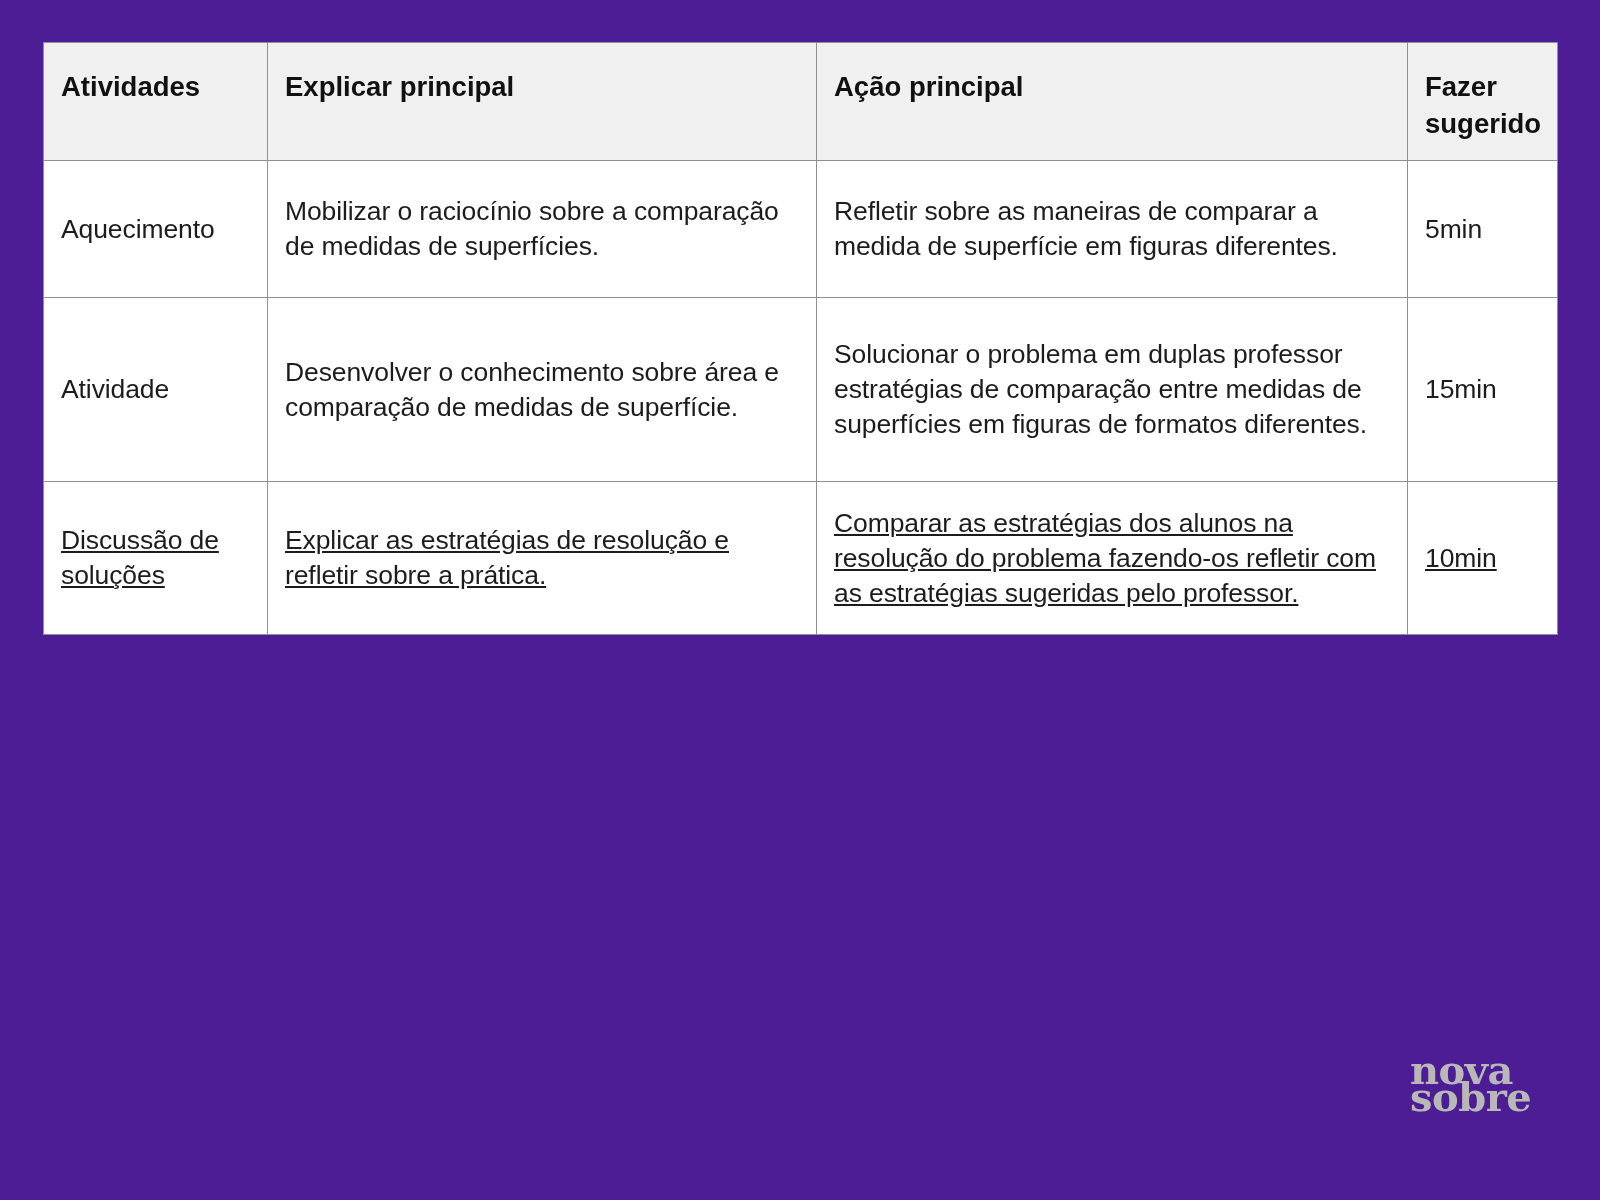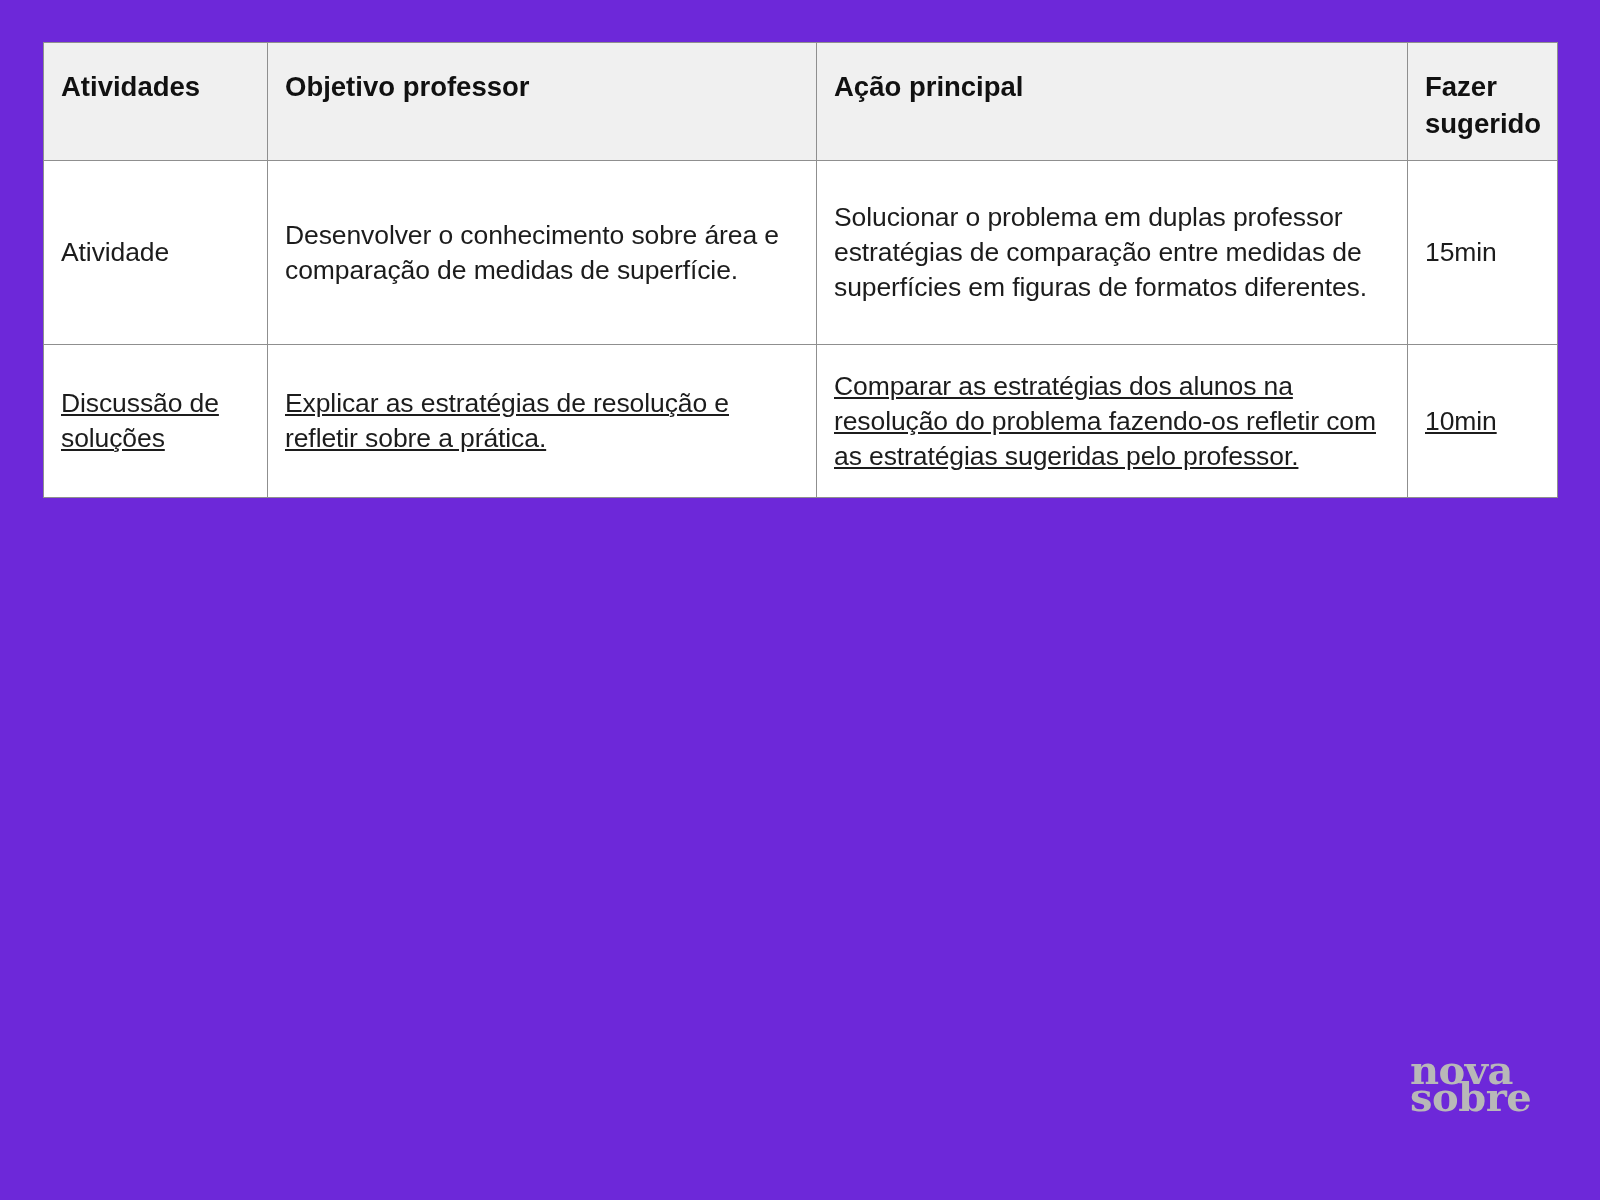--- a/index.html
+++ b/index.html
@@ -3,21 +3,21 @@
 <meta charset="utf-8">
 <style>
   * { margin: 0; padding: 0; box-sizing: border-box; }
   html, body {
     width: 1600px; height: 1200px;
     background: #ffffff;
     font-family: "Liberation Sans", "DejaVu Sans", sans-serif;
     color: #1c1c1c;
     overflow: hidden;
   }
-  .page { position: relative; width: 1600px; height: 1200px; background: #6d28d9; }
+  .page { position: relative; width: 1600px; height: 1200px; background: #4c1d95; }
 
   table.lesson-table {
     position: absolute;
     left: 43px; top: 42px;
     width: 1514px;
     border-collapse: collapse;
     table-layout: fixed;
   }
   .lesson-table th, .lesson-table td {
     border: 1.5px solid #8f8f8f;
@@ -77,26 +77,32 @@
   <table class="lesson-table">
     <colgroup>
       <col class="col-atividades">
       <col class="col-objetivo">
       <col class="col-acao">
       <col class="col-tempo">
     </colgroup>
     <thead>
       <tr class="head-row">
         <th>Atividades</th>
-        <th>Objetivo professor</th>
+        <th>Explicar principal</th>
         <th>Ação principal</th>
         <th>Fazer sugerido</th>
       </tr>
     </thead>
     <tbody>
+      <tr class="row-0">
+        <td>Aquecimento</td>
+        <td>Mobilizar o raciocínio sobre a comparação de medidas de superfícies.</td>
+        <td>Refletir sobre as maneiras de comparar a medida de superfície em figuras diferentes.</td>
+        <td>5min</td>
+      </tr>
       <tr class="row-1">
         <td>Atividade</td>
         <td>Desenvolver o conhecimento sobre área e comparação de medidas de superfície.</td>
         <td>Solucionar o problema em duplas professor estratégias de comparação entre medidas de superfícies em figuras de formatos diferentes.</td>
         <td>15min</td>
       </tr>
       <tr class="row-2">
         <td>Discussão de soluções</td>
         <td>Explicar as estratégias de resolução e refletir sobre a prática.</td>
         <td>Comparar as estratégias dos alunos na resolução do problema fazendo-os refletir com as estratégias sugeridas pelo professor.</td>

